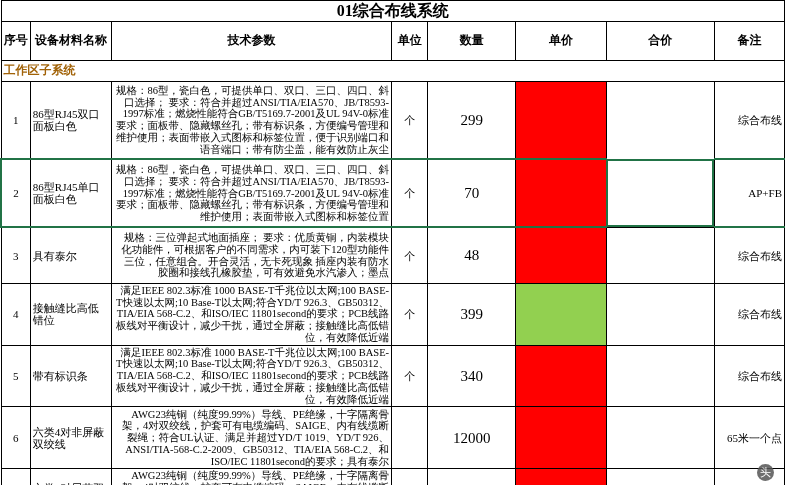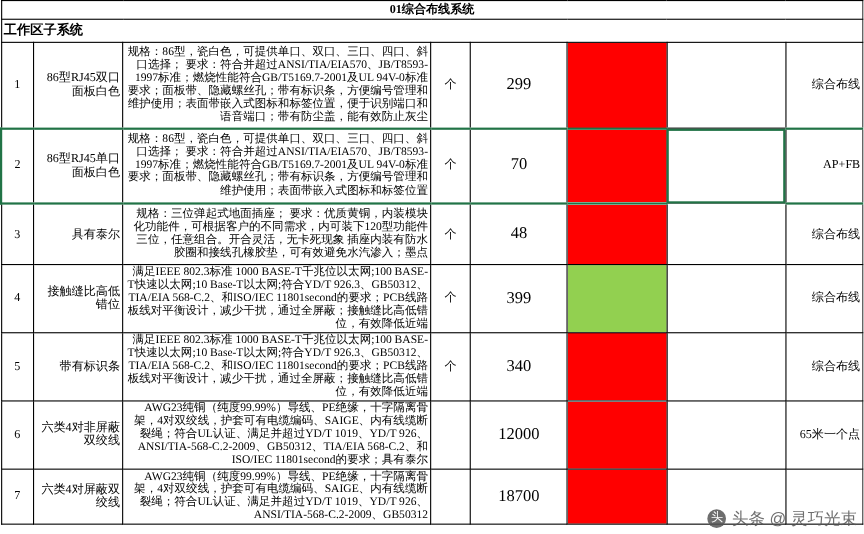--- a/index.html
+++ b/index.html
@@ -26,46 +26,46 @@
   .c-spec{width:248px;}
   .c-unit{width:32px;}
   .c-qty{width:78px;}
   .c-price{width:80px;}
   .c-total{width:96px;}
   .c-remark{width:62px;}
 
   .title-row td{
     text-align:center;
     font-weight:bold;
-    font-size:11px;
+    font-size:16px;
     height:14px;
     padding:0;
   }
   .hdr td{
     text-align:center;
     font-weight:bold;
     font-size:12px;
     height:36px;
   }
   .section td{
     height:18px;
-    color:#000000;
+    color:#a16207;
     font-weight:bold;
     font-size:12px;
     text-align:left;
     padding-left:3px;
   }
   td.ctr{text-align:center;}
   td.spec{
     text-align:right;
     font-size:10.5px;
     line-height:1.1;
   }
   td.nm{
-    text-align:right;
+    text-align:left;
     font-size:11px;
     line-height:1.15;
   }
   td.rm{
     text-align:right;
     font-size:11px;
     line-height:1.15;
   }
   .fill-red{background:#ff0000;}
   .fill-green{background:#92d050;}
@@ -102,20 +102,30 @@
         <col class="c-unit">
       <col class="c-qty">
         <col class="c-price">
         <col class="c-total">
         <col class="c-remark">
     </colgroup>
     <tbody>
       <tr class="title-row">
         <td colspan="8">01综合布线系统</td>
       </tr>
+      <tr class="hdr">
+        <td>序号</td>
+        <td>设备材料名称</td>
+        <td>技术参数</td>
+        <td>单位</td>
+        <td>数量</td>
+        <td>单价</td>
+        <td>合价</td>
+        <td>备注</td>
+      </tr>
       <tr class="section">
         <td colspan="8">工作区子系统</td>
       </tr>
 
       <tr style="height:78px;">
         <td class="ctr">1</td>
         <td class="nm">86型RJ45双口面板白色</td>
         <td class="spec">规格：86型，瓷白色，可提供单口、双口、三口、四口、斜口选择；
 要求：符合并超过ANSI/TIA/EIA570、JB/T8593-1997标准；燃烧性能符合GB/T5169.7-2001及UL 94V-0标准要求；面板带、隐藏螺丝孔；带有标识条，方便编号管理和维护使用；表面带嵌入式图标和标签位置，便于识别端口和语音端口；带有防尘盖，能有效防止灰尘</td>
         <td class="ctr">个</td>
@@ -190,15 +200,14 @@
         <td class="ctr qty">18700</td>
         <td class="ctr fill-red"></td>
         <td class="ctr"></td>
         <td class="rm"></td>
       </tr>
     </tbody>
   </table>
 
   <div class="watermark">
     <span class="wm-icon">头</span>
-    <span>头条 @ 灵巧光束</span>
   </div>
 </div>
 
 </body></html>

